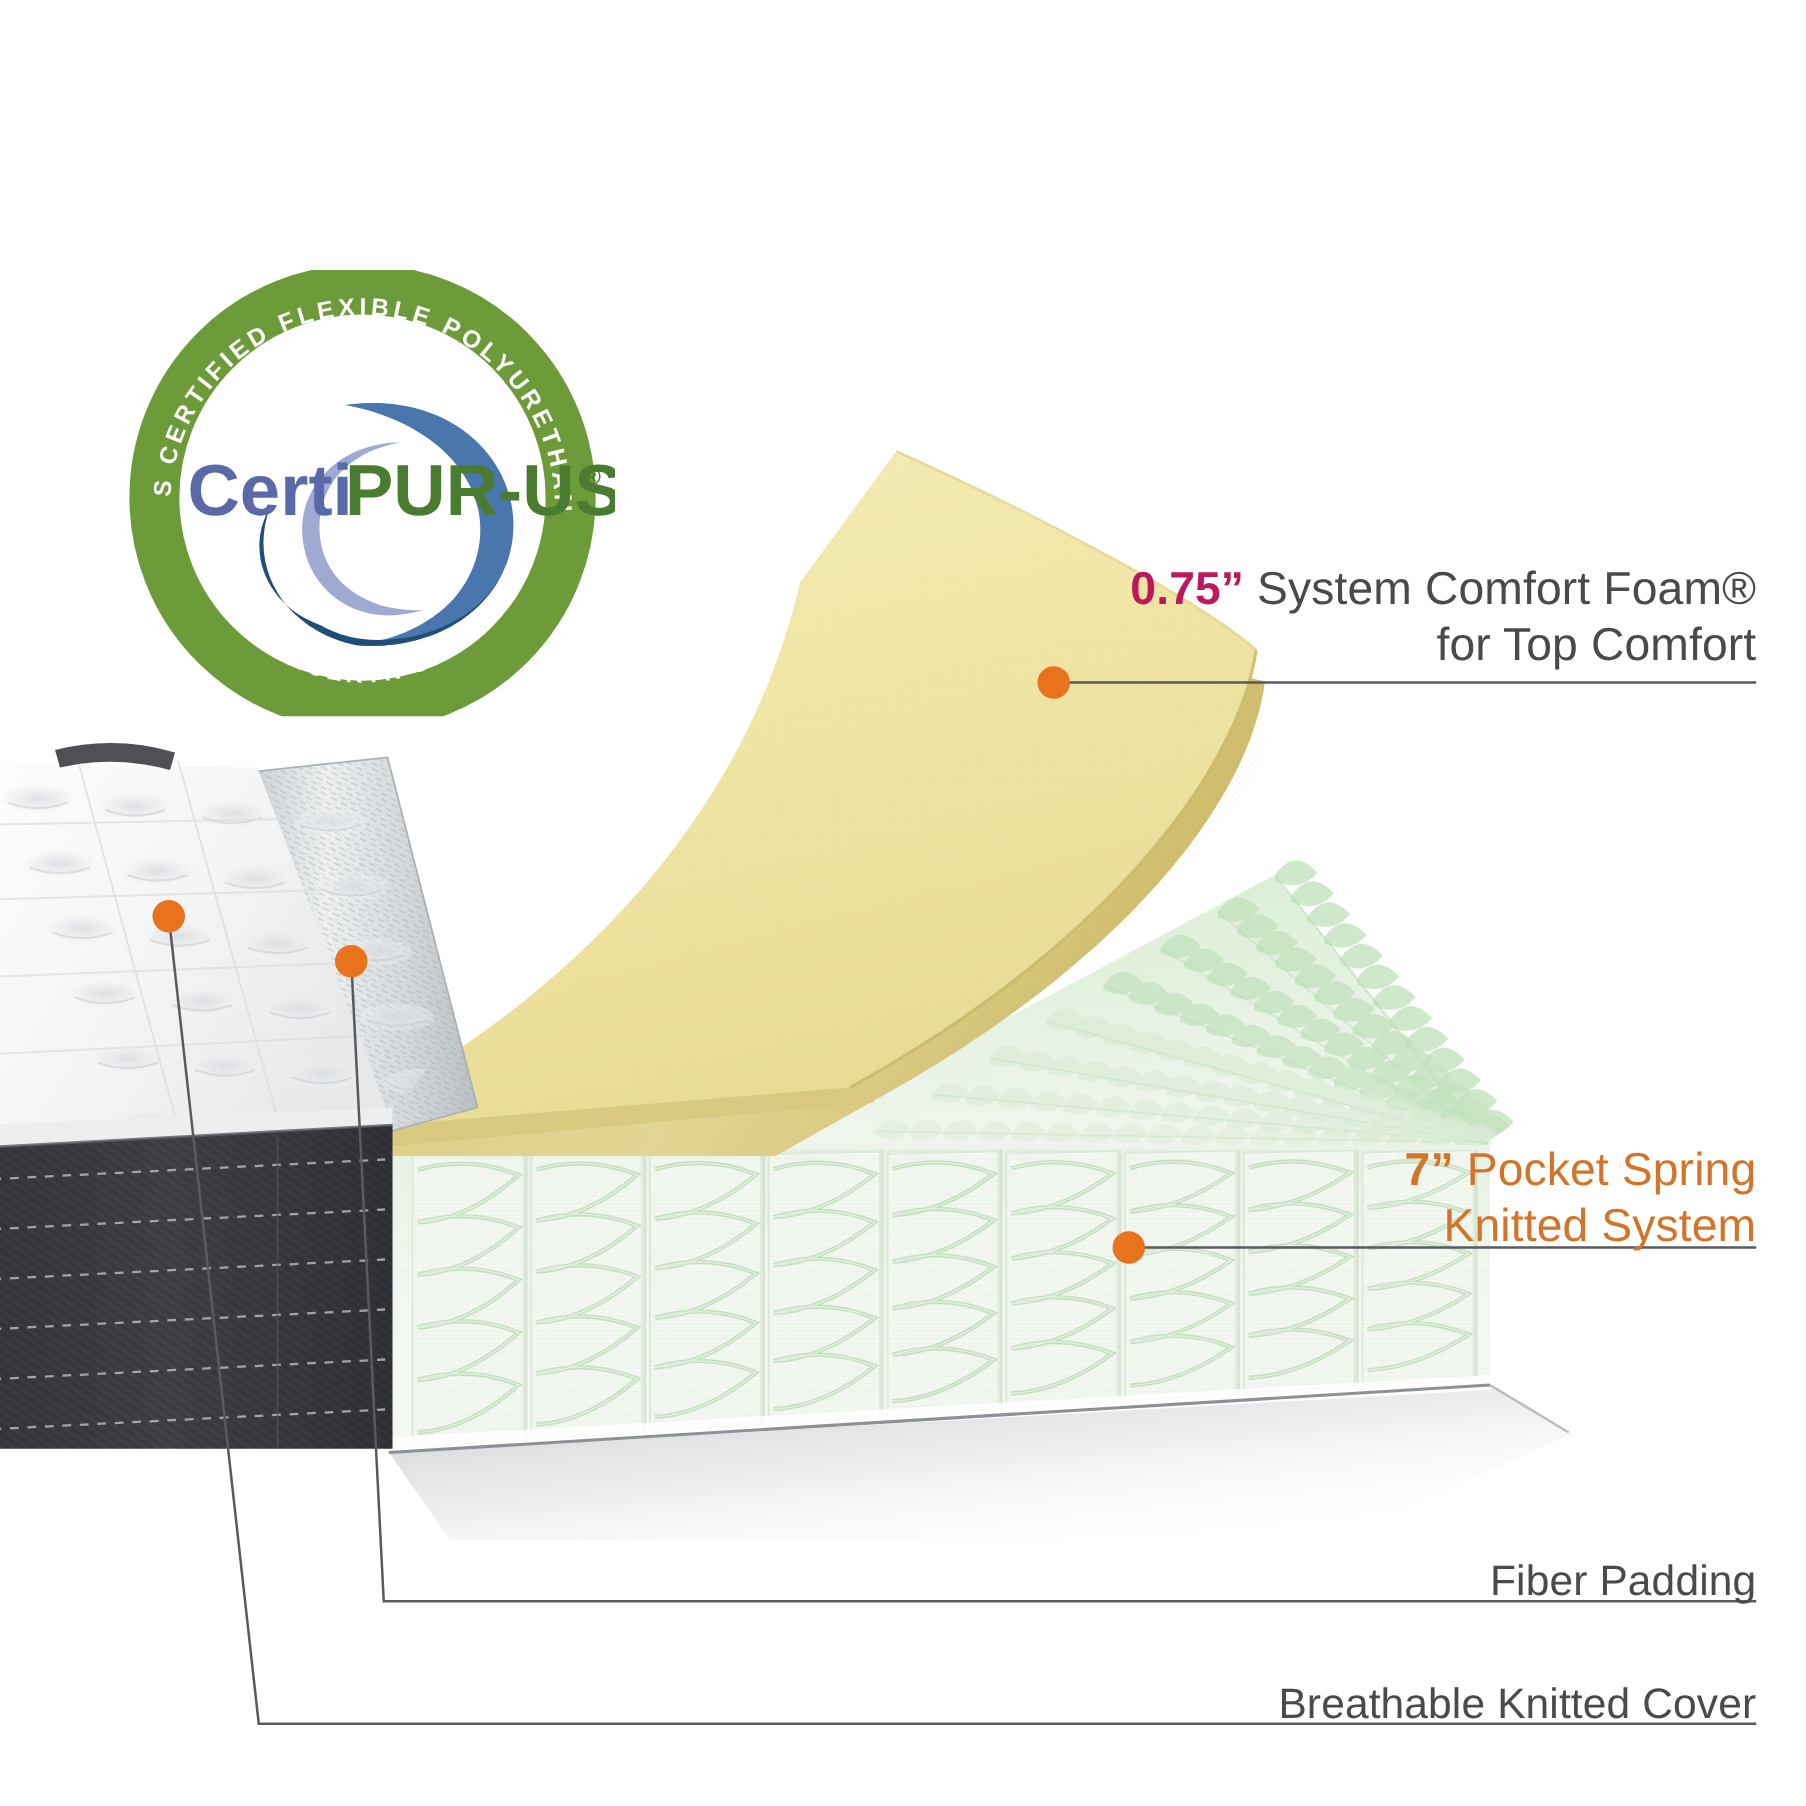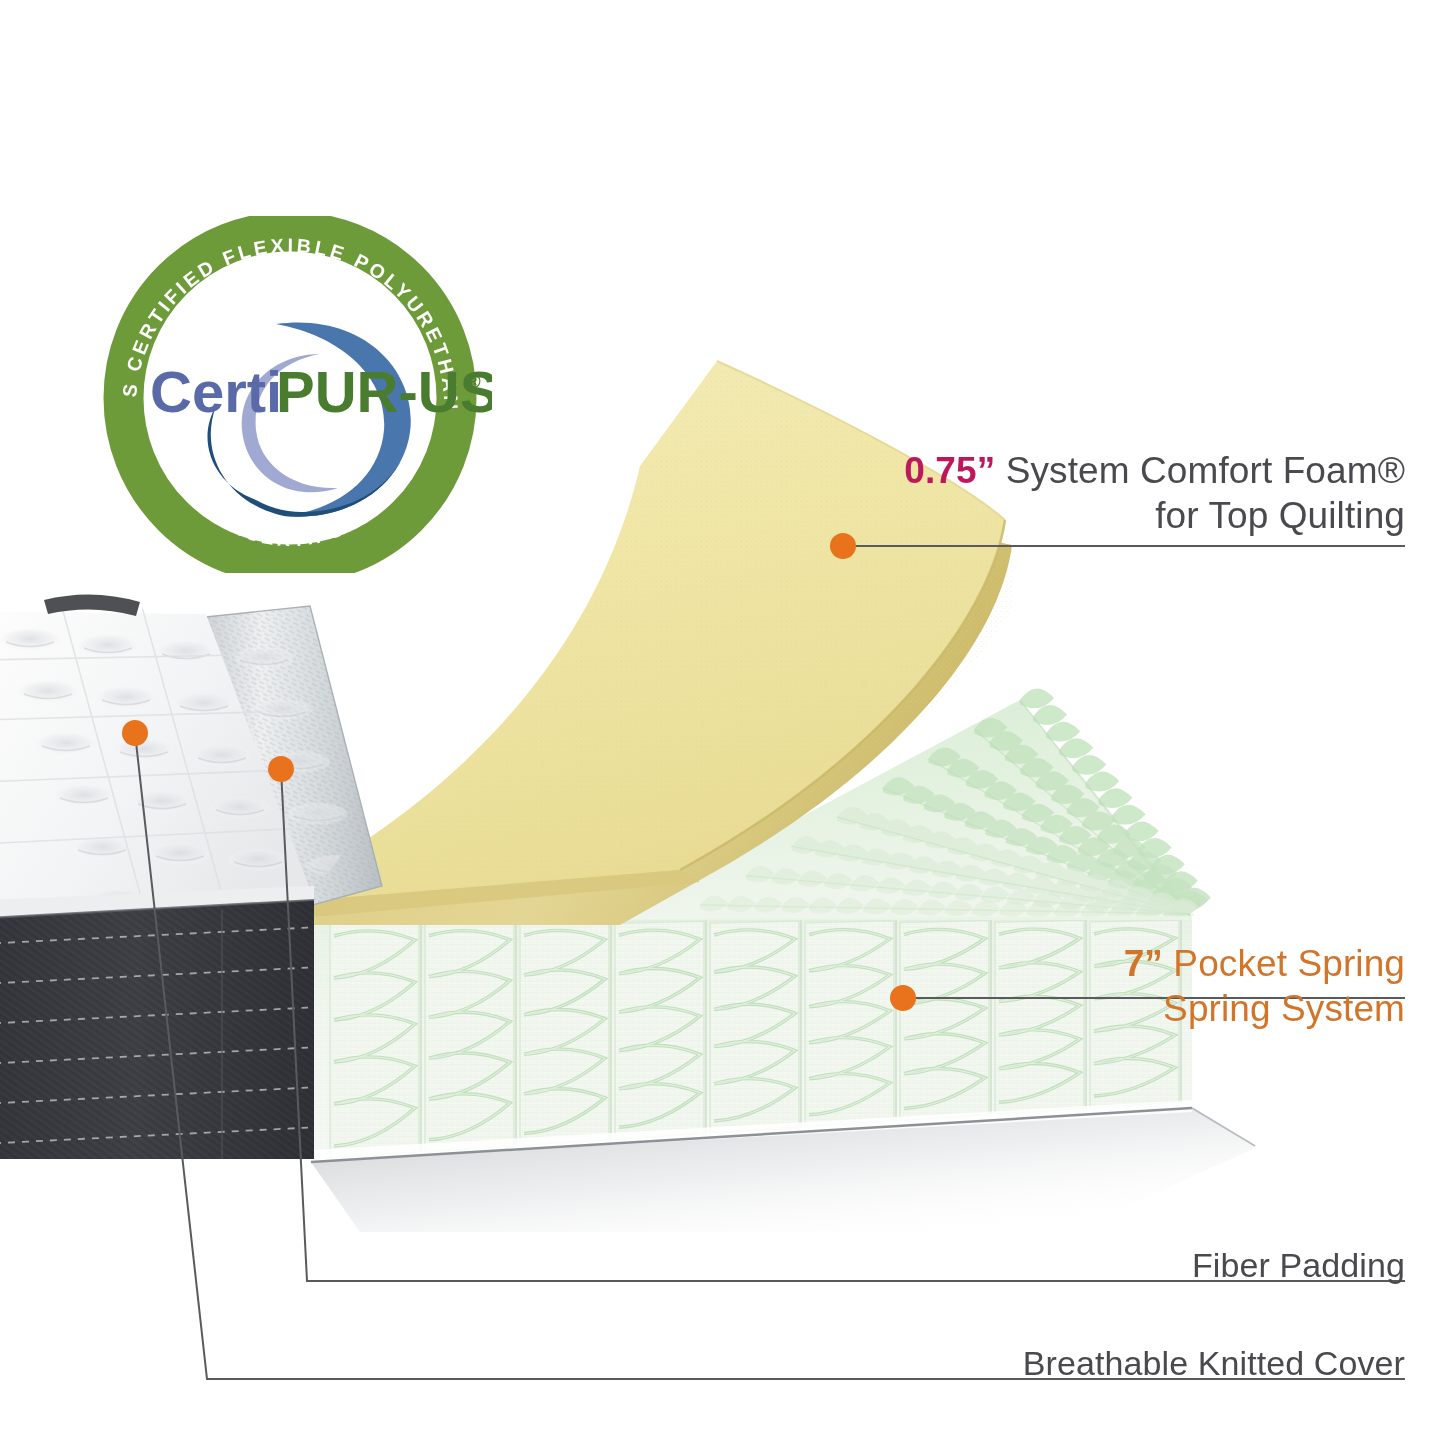--- a/index.html
+++ b/index.html
@@ -43,21 +43,20 @@
     font-size: 37px;
     font-weight: 300;
   }
   .lbl-foam .strong { font-weight: 700; color: #be185d; }
 
   .lbl-spring {
     right: 40px;
     top: 913px;
     font-size: 37px;
     font-weight: 400;
-    margin-top: 28px;
   }
   .lbl-spring .strong { font-weight: 700; }
 
   .lbl-fiber {
     right: 40px;
     top: 1245px;
     font-size: 34px;
     font-weight: 300;
   }
   .lbl-cover {
@@ -413,26 +412,26 @@
     <g fill="#e8731c">
       <circle cx="843" cy="546" r="13"></circle>
       <circle cx="903" cy="998" r="13"></circle>
       <circle cx="281" cy="769" r="13"></circle>
       <circle cx="135" cy="733" r="13"></circle>
     </g>
   </svg>
 
   <div class="label label-dark lbl-foam">
     <span class="ln"><span class="strong">0.75”</span><span> System Comfort Foam®</span></span>
-    <span class="ln">for Top Quilting</span>
+    <span class="ln">for Top Comfort</span>
   </div>
 
   <div class="label label-orange lbl-spring">
     <span class="ln"><span class="strong">7”</span><span> Pocket Spring</span></span>
-    <span class="ln">Spring System</span>
+    <span class="ln">Knitted System</span>
   </div>
 
   <div class="label label-dark lbl-cover">
     <span class="ln">Breathable Knitted Cover</span>
   </div>
 
   <div class="label label-dark lbl-fiber">
     <span class="ln">Fiber Padding</span>
   </div>
 

